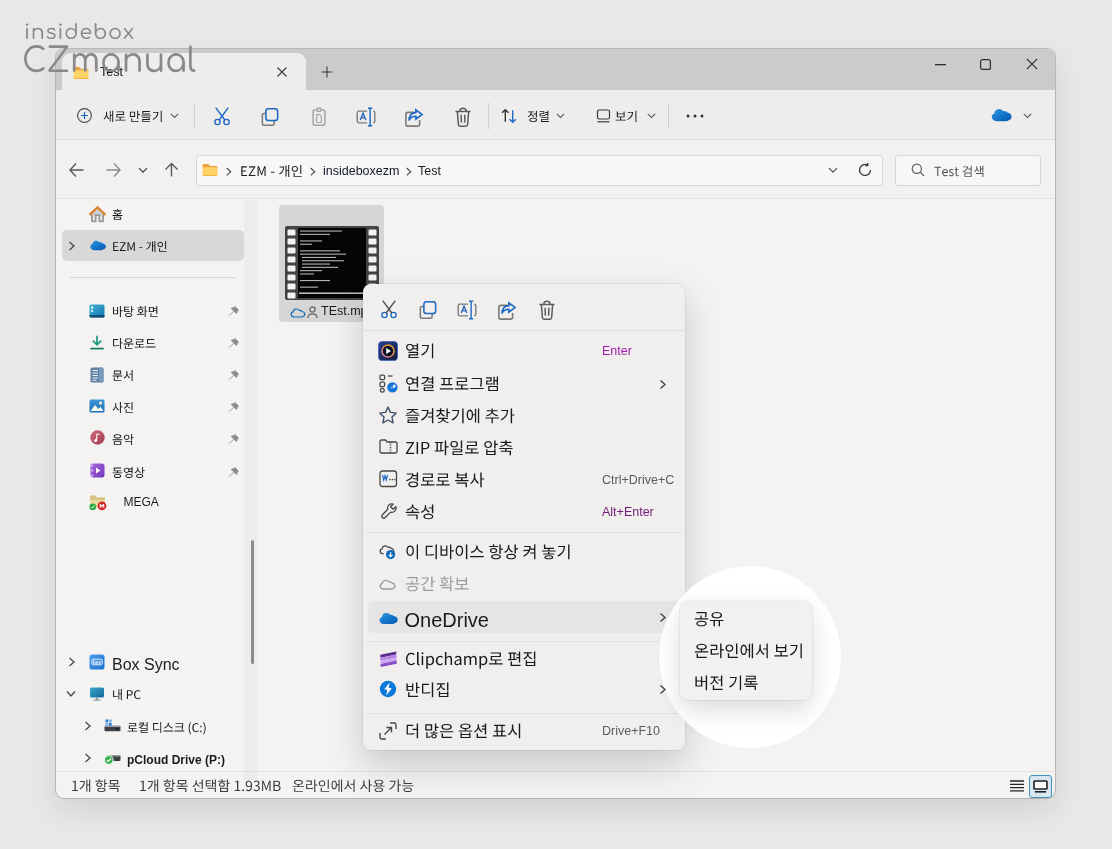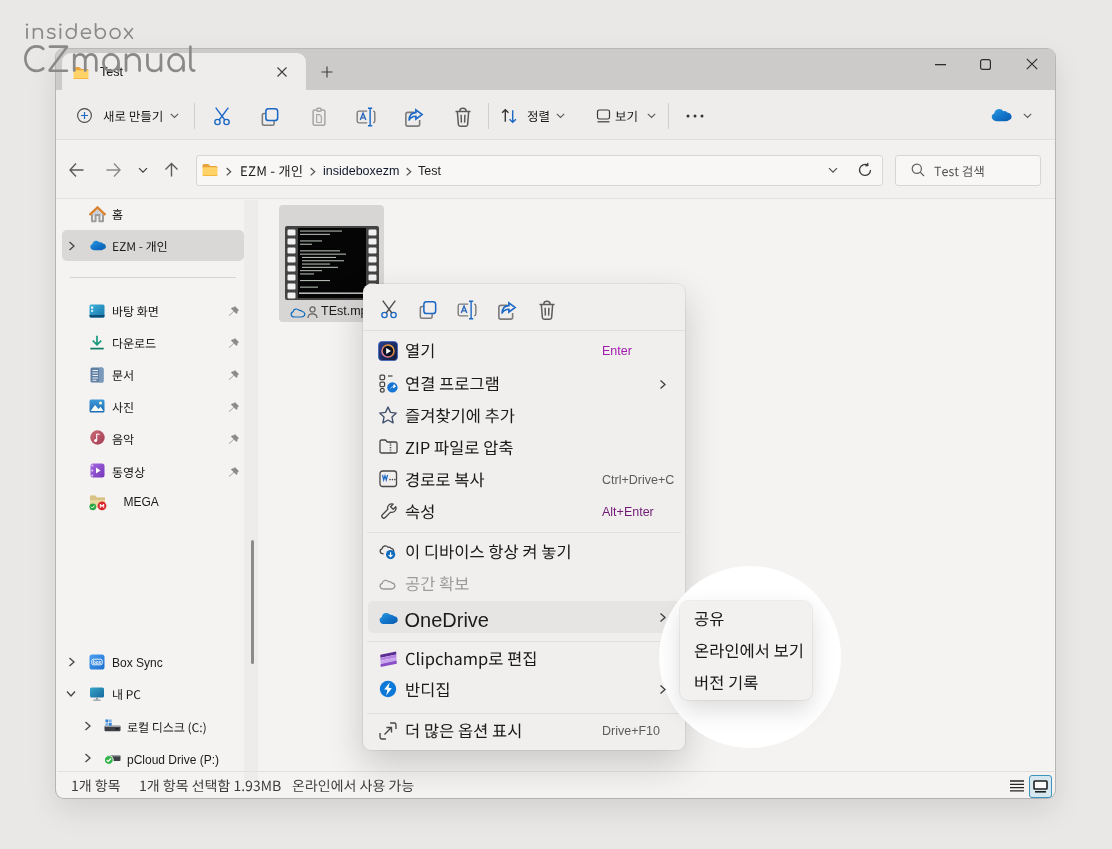--- a/index.html
+++ b/index.html
@@ -333,21 +333,21 @@
     <defs>
       <linearGradient id="bx" x1="0" y1="0" x2="1" y2="1">
         <stop offset="0" stop-color="#4da0ef"></stop>
         <stop offset="1" stop-color="#1b6fd0"></stop>
       </linearGradient>
     </defs>
 <rect x="0.5" y="0.5" width="15" height="15" rx="2.6" fill="url(#bx)"></rect>
 <rect x="2.8" y="5.2" width="10.4" height="5.6" rx="1.6" fill="none" stroke="#fff" stroke-width="0.9"></rect>
 <text x="8" y="10" font-family="Liberation Sans" font-size="4.6" fill="#fff" text-anchor="middle" font-weight="bold">box</text>
   </svg>
-<div style="position:absolute;left:112px;top:655.5px;font-size:12px;color:#1b1b1b;font-weight:400;letter-spacing:0;white-space:nowrap;">Box Sync</div>
+<div style="position:absolute;left:112px;top:655.5px;font-size:16px;color:#1b1b1b;font-weight:400;letter-spacing:0;white-space:nowrap;">Box Sync</div>
 <svg style="position:absolute;left:66px;top:690px;" width="10" height="8" viewBox="0 0 10 8">
     <path d="M1 1.5 L5 6 L9 1.5" stroke="#454545" stroke-width="1.3" fill="none"></path>
   </svg>
 <svg style="position:absolute;left:89px;top:687px;" width="16" height="14" viewBox="0 0 16 14">
     <defs>
       <linearGradient id="pcm" x1="0" y1="0" x2="1" y2="1">
         <stop offset="0" stop-color="#37a6c8"></stop>
         <stop offset="1" stop-color="#15689d"></stop>
       </linearGradient>
     </defs>
@@ -375,21 +375,21 @@
   </svg>
 <svg style="position:absolute;left:84px;top:753px;" width="8" height="10" viewBox="0 0 8 10">
     <path d="M1.5 1 L6 5 L1.5 9" stroke="#454545" stroke-width="1.3" fill="none"></path>
   </svg>
 <svg style="position:absolute;left:104px;top:752px;" width="17" height="13" viewBox="0 0 17 13">
     <rect x="3" y="3.5" width="13.5" height="5.6" rx="1" fill="#3c4046"></rect>
 <rect x="3" y="3.5" width="13.5" height="1" rx="0.5" fill="#9aa0a6"></rect>
 <circle cx="4.8" cy="8" r="4.4" fill="#35b24a" stroke="#fff" stroke-width="0.9"></circle>
     <path d="M2.7 8 L4.2 9.5 L7 6.5" stroke="#fff" stroke-width="1.2" fill="none"></path>
   </svg>
-<div style="position:absolute;left:127px;top:752.5px;font-size:12px;color:#1b1b1b;font-weight:400;letter-spacing:0;white-space:nowrap;">pCloud Drive (P:)</div>
+<div style="position:absolute;left:127px;top:752.5px;font-size:12px;color:#1b1b1b;font-weight:700;letter-spacing:0;white-space:nowrap;">pCloud Drive (P:)</div>
 <div style="position:absolute;left:57px;top:771px;width:997px;height:1px;background:#e3e1e0;"></div>
 <svg style="position:absolute;left:71px;top:791px;overflow:visible;" width="1" height="1">
     <path d="M1.2 0V-1.1H3.5V-8.7H1.7V-9.5Q2.4 -9.7 2.9 -9.8Q3.4 -10 3.8 -10.3H4.8V-1.1H6.9V0Z M18.1 -11.6H19.2V1.1H18.1ZM16 -6.5H18.5V-5.5H16ZM12.8 -9.9H13.9Q13.9 -8.7 13.6 -7.6Q13.4 -6.4 12.9 -5.3Q12.3 -4.3 11.4 -3.3Q10.5 -2.4 9.1 -1.6L8.5 -2.5Q10.1 -3.3 11 -4.5Q11.9 -5.6 12.4 -6.9Q12.8 -8.3 12.8 -9.7ZM9 -9.9H13.1V-9H9ZM15.3 -11.2H16.4V0.5H15.3Z M33.2 -11.6H34.3V-3.4H33.2ZM34 -8.1H36.2V-7.1H34ZM30.3 -3.3Q31.6 -3.3 32.5 -3.1Q33.5 -2.8 34 -2.3Q34.5 -1.8 34.5 -1.1Q34.5 -0.4 34 0.1Q33.5 0.5 32.5 0.8Q31.6 1.1 30.3 1.1Q29.1 1.1 28.1 0.8Q27.2 0.5 26.7 0.1Q26.2 -0.4 26.2 -1.1Q26.2 -1.8 26.7 -2.3Q27.2 -2.8 28.1 -3.1Q29.1 -3.3 30.3 -3.3ZM30.3 -2.4Q28.9 -2.4 28.1 -2.1Q27.4 -1.7 27.4 -1.1Q27.4 -0.5 28.1 -0.2Q28.9 0.2 30.3 0.2Q31.7 0.2 32.5 -0.2Q33.3 -0.5 33.3 -1.1Q33.3 -1.7 32.5 -2.1Q31.7 -2.4 30.3 -2.4ZM24.5 -10.2H32V-9.2H24.5ZM28.3 -8.6Q29.2 -8.6 29.8 -8.3Q30.5 -8 30.9 -7.5Q31.3 -7 31.3 -6.3Q31.3 -5.7 30.9 -5.2Q30.5 -4.7 29.8 -4.4Q29.2 -4.1 28.3 -4.1Q27.3 -4.1 26.7 -4.4Q26 -4.7 25.6 -5.2Q25.2 -5.7 25.2 -6.3Q25.2 -7 25.6 -7.5Q26 -8 26.7 -8.3Q27.3 -8.6 28.3 -8.6ZM28.3 -7.7Q27.4 -7.7 26.9 -7.3Q26.3 -7 26.3 -6.3Q26.3 -5.7 26.9 -5.4Q27.4 -5 28.3 -5Q29.1 -5 29.6 -5.4Q30.2 -5.7 30.2 -6.3Q30.2 -7 29.6 -7.3Q29.1 -7.7 28.3 -7.7ZM27.7 -11.7H28.8V-9.6H27.7Z M38.8 -11H47.3V-6.7H38.8ZM46.2 -10.1H40V-7.7H46.2ZM37.4 -5.2H48.8V-4.2H37.4ZM42.5 -7H43.7V-4.8H42.5ZM38.6 -2.9H47.4V1.1H46.2V-2H38.6Z" fill="#3d3d3d"></path>
   </svg>
 <svg style="position:absolute;left:139px;top:791px;overflow:visible;" width="1" height="1">
     <path d="M1.2 0V-1.1H3.5V-8.7H1.7V-9.5Q2.4 -9.7 2.9 -9.8Q3.4 -10 3.8 -10.3H4.8V-1.1H6.9V0Z M18.1 -11.6H19.2V1.1H18.1ZM16 -6.5H18.5V-5.5H16ZM12.8 -9.9H13.9Q13.9 -8.7 13.6 -7.6Q13.4 -6.4 12.9 -5.3Q12.3 -4.3 11.4 -3.3Q10.5 -2.4 9.1 -1.6L8.5 -2.5Q10.1 -3.3 11 -4.5Q11.9 -5.6 12.4 -6.9Q12.8 -8.3 12.8 -9.7ZM9 -9.9H13.1V-9H9ZM15.3 -11.2H16.4V0.5H15.3Z M33.2 -11.6H34.3V-3.4H33.2ZM34 -8.1H36.2V-7.1H34ZM30.3 -3.3Q31.6 -3.3 32.5 -3.1Q33.5 -2.8 34 -2.3Q34.5 -1.8 34.5 -1.1Q34.5 -0.4 34 0.1Q33.5 0.5 32.5 0.8Q31.6 1.1 30.3 1.1Q29.1 1.1 28.1 0.8Q27.2 0.5 26.7 0.1Q26.2 -0.4 26.2 -1.1Q26.2 -1.8 26.7 -2.3Q27.2 -2.8 28.1 -3.1Q29.1 -3.3 30.3 -3.3ZM30.3 -2.4Q28.9 -2.4 28.1 -2.1Q27.4 -1.7 27.4 -1.1Q27.4 -0.5 28.1 -0.2Q28.9 0.2 30.3 0.2Q31.7 0.2 32.5 -0.2Q33.3 -0.5 33.3 -1.1Q33.3 -1.7 32.5 -2.1Q31.7 -2.4 30.3 -2.4ZM24.5 -10.2H32V-9.2H24.5ZM28.3 -8.6Q29.2 -8.6 29.8 -8.3Q30.5 -8 30.9 -7.5Q31.3 -7 31.3 -6.3Q31.3 -5.7 30.9 -5.2Q30.5 -4.7 29.8 -4.4Q29.2 -4.1 28.3 -4.1Q27.3 -4.1 26.7 -4.4Q26 -4.7 25.6 -5.2Q25.2 -5.7 25.2 -6.3Q25.2 -7 25.6 -7.5Q26 -8 26.7 -8.3Q27.3 -8.6 28.3 -8.6ZM28.3 -7.7Q27.4 -7.7 26.9 -7.3Q26.3 -7 26.3 -6.3Q26.3 -5.7 26.9 -5.4Q27.4 -5 28.3 -5Q29.1 -5 29.6 -5.4Q30.2 -5.7 30.2 -6.3Q30.2 -7 29.6 -7.3Q29.1 -7.7 28.3 -7.7ZM27.7 -11.7H28.8V-9.6H27.7Z M38.8 -11H47.3V-6.7H38.8ZM46.2 -10.1H40V-7.7H46.2ZM37.4 -5.2H48.8V-4.2H37.4ZM42.5 -7H43.7V-4.8H42.5ZM38.6 -2.9H47.4V1.1H46.2V-2H38.6Z M59.9 -8.6H63.1V-7.6H59.9ZM56.6 -10.8H57.5V-9.3Q57.5 -8 57.1 -7Q56.6 -5.9 55.8 -5.1Q55.1 -4.3 54 -3.9L53.4 -4.8Q54.1 -5.1 54.7 -5.5Q55.3 -6 55.7 -6.6Q56.1 -7.2 56.3 -7.8Q56.6 -8.5 56.6 -9.3ZM56.8 -10.8H57.7V-9.2Q57.7 -8.6 57.9 -7.9Q58.2 -7.3 58.6 -6.7Q59 -6.2 59.5 -5.8Q60.1 -5.4 60.8 -5.1L60.2 -4.2Q59.2 -4.6 58.4 -5.3Q57.6 -6.1 57.2 -7.1Q56.8 -8.1 56.8 -9.2ZM62.6 -11.6H63.8V-2.1H62.6ZM55.7 -0.1H64.1V0.8H55.7ZM55.7 -3.1H56.8V0.3H55.7Z M66.8 -5.5H67.6Q68.6 -5.5 69.4 -5.5Q70.1 -5.6 70.8 -5.6Q71.5 -5.7 72.2 -5.9L72.3 -4.9Q71.6 -4.8 70.9 -4.7Q70.2 -4.6 69.4 -4.6Q68.6 -4.5 67.6 -4.5H66.8ZM66.8 -10.7H71.7V-9.7H67.9V-5H66.8ZM67.6 -8.1H71.6V-7.2H67.6ZM75.8 -11.6H76.9V-3.9H75.8ZM73.8 -8.3H76.2V-7.3H73.8ZM73 -11.3H74.1V-4H73ZM68.4 -3.2H76.9V1.1H75.8V-2.3H68.4Z M87.8 -11.6H89V-3.9H87.8ZM88.6 -8.2H90.8V-7.2H88.6ZM81 -3.2H89V0.9H81ZM87.8 -2.3H82.2V-0H87.8ZM79.2 -10.2H86.6V-9.3H79.2ZM82.9 -8.7Q83.8 -8.7 84.5 -8.4Q85.2 -8.1 85.6 -7.6Q85.9 -7.1 85.9 -6.4Q85.9 -5.7 85.6 -5.2Q85.2 -4.7 84.5 -4.4Q83.8 -4.2 82.9 -4.2Q82 -4.2 81.3 -4.4Q80.6 -4.7 80.3 -5.2Q79.9 -5.7 79.9 -6.4Q79.9 -7.1 80.3 -7.6Q80.6 -8.1 81.3 -8.4Q82 -8.7 82.9 -8.7ZM82.9 -7.8Q82 -7.8 81.5 -7.4Q81 -7 81 -6.4Q81 -5.8 81.5 -5.4Q82 -5 82.9 -5Q83.8 -5 84.3 -5.4Q84.8 -5.8 84.8 -6.4Q84.8 -7 84.3 -7.4Q83.8 -7.8 82.9 -7.8ZM82.3 -11.7H83.5V-9.8H82.3Z M95.7 0V-1.1H98V-8.7H96.2V-9.5Q96.8 -9.7 97.3 -9.8Q97.9 -10 98.3 -10.3H99.3V-1.1H101.3V0Z M104.2 0.2Q103.8 0.2 103.5 -0.1Q103.2 -0.4 103.2 -0.8Q103.2 -1.2 103.5 -1.5Q103.8 -1.8 104.2 -1.8Q104.6 -1.8 104.8 -1.5Q105.1 -1.2 105.1 -0.8Q105.1 -0.4 104.8 -0.1Q104.6 0.2 104.2 0.2Z M109.4 0.2Q108.6 0.2 108 -0.1Q107.4 -0.4 106.9 -0.9L107.6 -1.7Q108 -1.3 108.4 -1.1Q108.9 -0.9 109.4 -0.9Q109.9 -0.9 110.3 -1.1Q110.8 -1.4 111.2 -1.9Q111.5 -2.5 111.7 -3.4Q111.9 -4.3 111.9 -5.6Q111.9 -6.8 111.7 -7.7Q111.4 -8.6 110.9 -9Q110.4 -9.5 109.7 -9.5Q109.2 -9.5 108.8 -9.2Q108.4 -8.9 108.2 -8.3Q107.9 -7.8 107.9 -7.1Q107.9 -6.4 108.1 -5.9Q108.3 -5.4 108.8 -5.1Q109.2 -4.8 109.8 -4.8Q110.3 -4.8 110.9 -5.2Q111.4 -5.5 111.9 -6.3L112 -5.2Q111.7 -4.8 111.3 -4.5Q110.9 -4.2 110.5 -4.1Q110 -3.9 109.6 -3.9Q108.7 -3.9 108.1 -4.3Q107.4 -4.6 107.1 -5.3Q106.7 -6.1 106.7 -7.1Q106.7 -8.1 107.1 -8.9Q107.5 -9.6 108.2 -10Q108.9 -10.4 109.7 -10.4Q110.4 -10.4 111 -10.1Q111.7 -9.8 112.1 -9.2Q112.6 -8.6 112.9 -7.7Q113.1 -6.8 113.1 -5.6Q113.1 -4 112.8 -2.9Q112.5 -1.8 112 -1.1Q111.5 -0.4 110.8 -0.1Q110.1 0.2 109.4 0.2Z M117.6 0.2Q116.8 0.2 116.2 -0Q115.6 -0.2 115.1 -0.5Q114.6 -0.9 114.3 -1.2L115 -2.1Q115.4 -1.6 116 -1.2Q116.6 -0.9 117.5 -0.9Q118.1 -0.9 118.6 -1.1Q119 -1.3 119.3 -1.8Q119.6 -2.2 119.6 -2.8Q119.6 -3.4 119.3 -3.9Q119 -4.3 118.3 -4.6Q117.6 -4.8 116.4 -4.8V-5.8Q117.4 -5.8 118.1 -6.1Q118.7 -6.3 119 -6.8Q119.2 -7.2 119.2 -7.8Q119.2 -8.5 118.8 -9Q118.3 -9.4 117.5 -9.4Q116.9 -9.4 116.3 -9.1Q115.8 -8.8 115.4 -8.4L114.7 -9.2Q115.3 -9.8 116 -10.1Q116.6 -10.4 117.5 -10.4Q118.4 -10.4 119.1 -10.1Q119.8 -9.8 120.1 -9.3Q120.5 -8.7 120.5 -7.9Q120.5 -6.9 120 -6.3Q119.5 -5.7 118.7 -5.4V-5.3Q119.3 -5.2 119.8 -4.9Q120.3 -4.5 120.6 -4Q120.9 -3.4 120.9 -2.7Q120.9 -1.8 120.4 -1.2Q120 -0.5 119.2 -0.2Q118.5 0.2 117.6 0.2Z M123.1 0V-10.3H124.6L126.6 -4.8Q126.8 -4.3 127 -3.7Q127.1 -3.2 127.3 -2.6H127.4Q127.6 -3.2 127.8 -3.7Q127.9 -4.3 128.1 -4.8L130.1 -10.3H131.6V0H130.4V-5.7Q130.4 -6.1 130.4 -6.7Q130.5 -7.2 130.5 -7.7Q130.5 -8.3 130.6 -8.7H130.5L129.7 -6.4L127.8 -1H126.9L124.9 -6.4L124.1 -8.7H124.1Q124.1 -8.3 124.2 -7.7Q124.2 -7.2 124.2 -6.7Q124.2 -6.1 124.2 -5.7V0Z M134.4 0V-10.3H137.5Q138.5 -10.3 139.3 -10Q140.1 -9.8 140.6 -9.2Q141 -8.7 141 -7.8Q141 -7.3 140.8 -6.8Q140.7 -6.3 140.3 -6Q140 -5.7 139.5 -5.5V-5.5Q140.4 -5.3 141 -4.7Q141.6 -4.1 141.6 -3Q141.6 -2 141.1 -1.3Q140.6 -0.7 139.7 -0.3Q138.9 0 137.7 0ZM135.7 -5.9H137.3Q138.6 -5.9 139.2 -6.4Q139.7 -6.8 139.7 -7.6Q139.7 -8.5 139.1 -8.9Q138.5 -9.2 137.3 -9.2H135.7ZM135.7 -1H137.5Q138.8 -1 139.6 -1.5Q140.3 -2 140.3 -3.1Q140.3 -4 139.6 -4.5Q138.9 -4.9 137.5 -4.9H135.7Z" fill="#3d3d3d"></path>
   </svg>
 <svg style="position:absolute;left:291.5px;top:791px;overflow:visible;" width="1" height="1">
     <path d="M0.7 -4.8H12.1V-3.9H0.7ZM5.8 -6.7H7V-4.4H5.8ZM2.2 -0.1H10.9V0.8H2.2ZM2.2 -2.9H3.3V0.2H2.2ZM6.4 -11.2Q7.8 -11.2 8.8 -10.9Q9.8 -10.6 10.3 -10Q10.9 -9.5 10.9 -8.7Q10.9 -7.9 10.3 -7.3Q9.8 -6.7 8.8 -6.4Q7.8 -6.1 6.4 -6.1Q5.1 -6.1 4.1 -6.4Q3.1 -6.7 2.5 -7.3Q2 -7.9 2 -8.7Q2 -9.5 2.5 -10Q3.1 -10.6 4.1 -10.9Q5.1 -11.2 6.4 -11.2ZM6.4 -10.3Q5.4 -10.3 4.7 -10.1Q4 -9.9 3.6 -9.5Q3.1 -9.2 3.1 -8.7Q3.1 -8.2 3.6 -7.8Q4 -7.5 4.7 -7.3Q5.4 -7.1 6.4 -7.1Q7.4 -7.1 8.1 -7.3Q8.9 -7.5 9.3 -7.8Q9.7 -8.2 9.7 -8.7Q9.7 -9.2 9.3 -9.5Q8.9 -9.9 8.1 -10.1Q7.4 -10.3 6.4 -10.3Z M22.2 -11.6H23.3V1.1H22.2ZM23 -6.6H25.4V-5.6H23ZM14.1 -2.9H15.1Q16.3 -2.9 17.3 -3Q18.3 -3 19.2 -3.1Q20.1 -3.2 21.1 -3.4L21.2 -2.4Q20.2 -2.2 19.3 -2.1Q18.3 -2 17.3 -2Q16.3 -1.9 15.1 -1.9H14.1ZM14.1 -10.4H19.8V-5.9H15.2V-2.5H14.1V-6.8H18.6V-9.5H14.1Z M35.7 -11.6H36.8V-2.3H35.7ZM28.7 -0.1H37.2V0.8H28.7ZM28.7 -3.3H29.9V0.2H28.7ZM30 -10.7Q31 -10.7 31.7 -10.3Q32.5 -9.9 32.9 -9.2Q33.3 -8.5 33.3 -7.6Q33.3 -6.7 32.9 -6Q32.5 -5.2 31.7 -4.9Q31 -4.5 30 -4.5Q29.1 -4.5 28.4 -4.9Q27.6 -5.2 27.2 -6Q26.7 -6.7 26.7 -7.6Q26.7 -8.5 27.2 -9.2Q27.6 -9.9 28.4 -10.3Q29.1 -10.7 30 -10.7ZM30 -9.7Q29.4 -9.7 28.9 -9.4Q28.4 -9.1 28.2 -8.7Q27.9 -8.2 27.9 -7.6Q27.9 -6.9 28.2 -6.5Q28.4 -6 28.9 -5.7Q29.4 -5.5 30 -5.5Q30.7 -5.5 31.2 -5.7Q31.7 -6 31.9 -6.5Q32.2 -6.9 32.2 -7.6Q32.2 -8.2 31.9 -8.7Q31.7 -9.1 31.2 -9.4Q30.7 -9.7 30 -9.7Z M44.5 -6.7H46.9V-5.7H44.5ZM49 -11.6H50.1V1.1H49ZM46.5 -11.3H47.6V0.4H46.5ZM42.2 -10.5Q43 -10.5 43.6 -10Q44.2 -9.5 44.6 -8.5Q44.9 -7.5 44.9 -6.1Q44.9 -4.8 44.6 -3.8Q44.2 -2.8 43.6 -2.2Q43 -1.7 42.2 -1.7Q41.4 -1.7 40.8 -2.2Q40.2 -2.8 39.8 -3.8Q39.5 -4.8 39.5 -6.1Q39.5 -7.5 39.8 -8.5Q40.2 -9.5 40.8 -10Q41.4 -10.5 42.2 -10.5ZM42.2 -9.4Q41.7 -9.4 41.3 -9Q41 -8.6 40.8 -7.9Q40.6 -7.1 40.6 -6.1Q40.6 -5.1 40.8 -4.3Q41 -3.6 41.3 -3.2Q41.7 -2.8 42.2 -2.8Q42.7 -2.8 43.1 -3.2Q43.4 -3.6 43.6 -4.3Q43.8 -5.1 43.8 -6.1Q43.8 -7.1 43.6 -7.9Q43.4 -8.6 43.1 -9Q42.7 -9.4 42.2 -9.4Z M58.5 -7.3H62.1V-6.3H58.5ZM55.5 -10.5H56.4V-8.2Q56.4 -7.2 56.2 -6.1Q55.9 -5.1 55.4 -4.2Q55 -3.4 54.3 -2.7Q53.7 -2 52.9 -1.6L52.2 -2.5Q52.9 -2.9 53.5 -3.5Q54.1 -4.1 54.5 -4.8Q55 -5.6 55.2 -6.5Q55.5 -7.3 55.5 -8.2ZM55.7 -10.5H56.7V-8.2Q56.7 -7.4 56.9 -6.5Q57.1 -5.7 57.6 -4.9Q58 -4.2 58.6 -3.6Q59.2 -3.1 59.9 -2.7L59.2 -1.8Q58.5 -2.2 57.8 -2.9Q57.2 -3.5 56.7 -4.4Q56.2 -5.2 56 -6.2Q55.7 -7.2 55.7 -8.2ZM61.5 -11.6H62.6V1.1H61.5Z M71.3 -10.5H72.3V-8.2Q72.3 -7.2 72 -6.2Q71.8 -5.2 71.3 -4.3Q70.8 -3.4 70.2 -2.7Q69.5 -2 68.8 -1.6L68.1 -2.5Q68.8 -2.9 69.3 -3.5Q69.9 -4.1 70.4 -4.9Q70.8 -5.6 71.1 -6.5Q71.3 -7.4 71.3 -8.2ZM71.5 -10.5H72.5V-8.2Q72.5 -7.4 72.7 -6.6Q73 -5.7 73.4 -5Q73.9 -4.3 74.4 -3.7Q75 -3.1 75.7 -2.8L75 -1.9Q74.2 -2.2 73.6 -2.9Q73 -3.6 72.5 -4.4Q72.1 -5.2 71.8 -6.2Q71.5 -7.2 71.5 -8.2ZM76.8 -11.6H78V1.1H76.8ZM77.7 -6.5H80V-5.5H77.7Z M83.9 -7.3H85.1V-4.9H83.9ZM88.6 -7.3H89.7V-4.9H88.6ZM81.1 -5.3H92.6V-4.4H81.1ZM86.8 -3.4Q88.9 -3.4 90 -2.8Q91.2 -2.3 91.2 -1.2Q91.2 -0.1 90 0.5Q88.9 1.1 86.8 1.1Q84.8 1.1 83.6 0.5Q82.5 -0.1 82.5 -1.2Q82.5 -2.3 83.6 -2.8Q84.8 -3.4 86.8 -3.4ZM86.8 -2.5Q85.8 -2.5 85.1 -2.4Q84.4 -2.2 84 -1.9Q83.7 -1.6 83.7 -1.2Q83.7 -0.7 84 -0.4Q84.4 -0.1 85.1 0Q85.8 0.2 86.8 0.2Q87.8 0.2 88.5 0Q89.2 -0.1 89.6 -0.4Q90 -0.7 90 -1.2Q90 -1.6 89.6 -1.9Q89.2 -2.2 88.5 -2.4Q87.8 -2.5 86.8 -2.5ZM86.8 -11.3Q88.2 -11.3 89.2 -11.1Q90.2 -10.8 90.7 -10.3Q91.3 -9.7 91.3 -9Q91.3 -8.3 90.7 -7.7Q90.2 -7.2 89.2 -6.9Q88.2 -6.7 86.8 -6.7Q85.5 -6.7 84.5 -6.9Q83.5 -7.2 82.9 -7.7Q82.4 -8.3 82.4 -9Q82.4 -9.7 82.9 -10.3Q83.5 -10.8 84.5 -11.1Q85.5 -11.3 86.8 -11.3ZM86.8 -10.4Q85.8 -10.4 85.1 -10.3Q84.4 -10.1 84 -9.8Q83.6 -9.5 83.6 -9Q83.6 -8.5 84 -8.2Q84.4 -7.9 85.1 -7.7Q85.8 -7.5 86.8 -7.5Q87.8 -7.5 88.6 -7.7Q89.3 -7.9 89.7 -8.2Q90.1 -8.5 90.1 -9Q90.1 -9.5 89.7 -9.8Q89.3 -10.1 88.6 -10.3Q87.8 -10.4 86.8 -10.4Z M105.7 -11.6H106.9V1.1H105.7ZM106.6 -6.4H108.9V-5.5H106.6ZM102.5 -10.2H103.6Q103.6 -8.4 103 -6.8Q102.4 -5.1 101.2 -3.7Q99.9 -2.3 97.8 -1.3L97.2 -2.2Q99 -3.1 100.1 -4.3Q101.3 -5.5 101.9 -6.9Q102.5 -8.4 102.5 -10ZM97.8 -10.2H103.1V-9.3H97.8Z M111.6 -8.1H120.1V-7.1H111.6ZM111.6 -11.3H112.7V-7.6H111.6ZM110 -5.6H121.5V-4.7H110ZM115.7 -3.6Q117.8 -3.6 118.9 -3Q120 -2.4 120 -1.3Q120 -0.2 118.9 0.4Q117.8 1 115.7 1Q113.7 1 112.5 0.4Q111.4 -0.2 111.4 -1.3Q111.4 -2.4 112.5 -3Q113.7 -3.6 115.7 -3.6ZM115.7 -2.6Q114.7 -2.6 114 -2.5Q113.3 -2.3 112.9 -2Q112.6 -1.7 112.6 -1.3Q112.6 -0.8 112.9 -0.5Q113.3 -0.2 114 -0Q114.7 0.1 115.7 0.1Q116.7 0.1 117.4 -0Q118.1 -0.2 118.5 -0.5Q118.9 -0.8 118.9 -1.3Q118.9 -1.7 118.5 -2Q118.1 -2.3 117.4 -2.5Q116.7 -2.6 115.7 -2.6Z" fill="#3d3d3d"></path>
   </svg>

